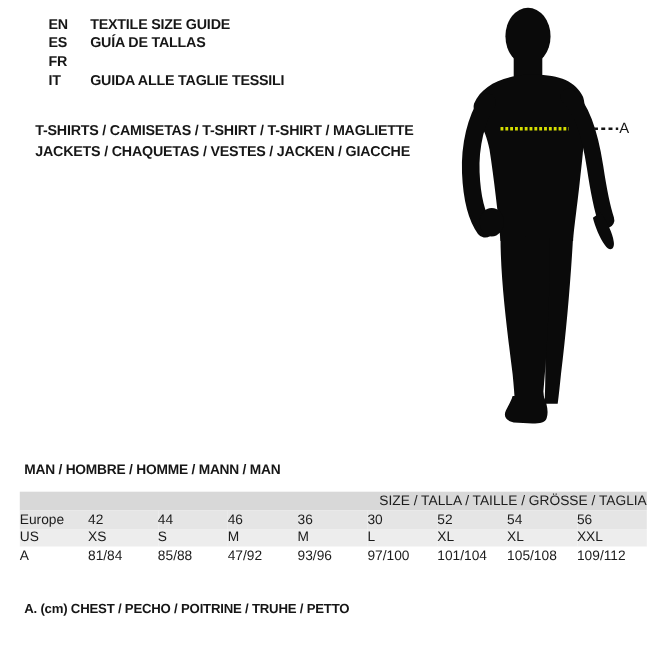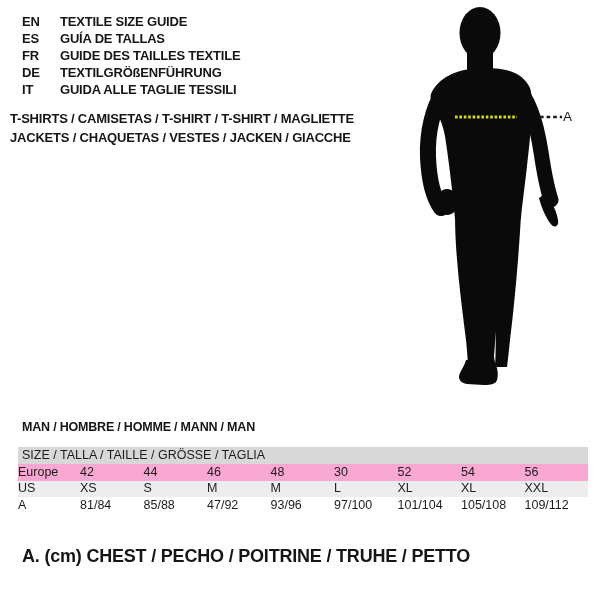--- a/index.html
+++ b/index.html
@@ -2,64 +2,59 @@
 <html><head>
 <meta charset="utf-8">
 <style>
   html,body{margin:0;padding:0;background:#ffffff;}
   #canvas{
     position:relative;width:600px;height:600px;background:#ffffff;
     font-family:"Liberation Sans", sans-serif;color:#161616;overflow:hidden;
   }
   
   .langs{position:absolute;left:22px;top:13px;}
-  .lang-row{display:flex;height:17px;align-items:center;font-weight:700;font-size:13px;letter-spacing:-0.2px;}
+  .lang-row{display:flex;height:17px;align-items:center;font-weight:700;font-size:13px;letter-spacing:-0.2px;margin-left:22px;}
   .lang-code{width:38px;}
   
-  .cats{position:absolute;left:10px;top:110px;font-weight:700;font-size:13px;letter-spacing:-0.2px;line-height:18.5px;}
+  .cats{position:absolute;left:32px;top:110px;font-weight:700;font-size:13px;letter-spacing:-0.2px;line-height:18.5px;}
   
   .figure{position:absolute;left:410px;top:0;width:190px;height:400px;}
   .sil{fill:#0a0a0a;}
   .sil-stroke{stroke:#0a0a0a;fill:none;stroke-linecap:round;}
   .measure-a{position:absolute;left:563px;top:109px;font-size:13.5px;font-weight:400;}
   
   .section-title{position:absolute;left:22px;top:420px;font-weight:700;font-size:12.5px;letter-spacing:-0.2px;}
   
   table.size{position:absolute;left:18px;top:447px;width:570px;border-collapse:collapse;table-layout:fixed;font-size:12.5px;color:#1c1c1c;}
   table.size td,table.size th{padding:0;font-weight:400;vertical-align:middle;line-height:1;}
-  tr.hdr th{background:#d8d8d8;text-align:left;padding:2px 0 2px 4px;height:12px;font-size:12.5px;}
-  tr.r-white td{height:17px;background:#f9a8d4;}
+  tr.hdr th{background:#d8d8d8;text-align:right;padding:2px 0 2px 4px;height:12px;font-size:12.5px;}
+  tr.r-white td{height:17px;background:#e5e5e5;}
   tr.r-band td{height:16px;background:#ededed;}
   tr.r-last td{height:18px;background:#ffffff;}
   td.lbl{text-align:left;padding-left:4px;}
   td.val{text-align:left;}
   
-  .footnote{position:absolute;left:22px;top:546px;font-weight:700;font-size:18px;letter-spacing:-0.2px;}
+  .footnote{position:absolute;left:22px;top:546px;font-weight:700;font-size:12px;letter-spacing:-0.2px;}
 </style>
 </head>
 <body>
 
 <div id="canvas">
 
   <div class="langs">
     <div class="lang-row">
       <span class="lang-code">EN</span>
       <span>TEXTILE SIZE GUIDE</span>
     </div>
     <div class="lang-row">
       <span class="lang-code">ES</span>
       <span>GUÍA DE TALLAS</span>
     </div>
     <div class="lang-row">
       <span class="lang-code">FR</span>
-      <span>GUIDE DES TAILLES TEXTILE</span>
-    </div>
-    <div class="lang-row">
-      <span class="lang-code">DE</span>
-      <span>TEXTILGRÖßENFÜHRUNG</span>
     </div>
     <div class="lang-row">
       <span class="lang-code">IT</span>
       <span>GUIDA ALLE TAGLIE TESSILI</span>
     </div>
   </div>
 
   <div class="cats">
     <div>T-SHIRTS / CAMISETAS / T-SHIRT / T-SHIRT / MAGLIETTE</div>
     <div>JACKETS / CHAQUETAS / VESTES / JACKEN / GIACCHE</div>
@@ -110,21 +105,21 @@
     </colgroup>
     <tbody>
       <tr class="hdr">
         <th colspan="9">SIZE / TALLA / TAILLE / GRÖSSE / TAGLIA</th>
       </tr>
       <tr class="r-white">
         <td class="lbl">Europe</td>
         <td class="val">42</td>
         <td class="val">44</td>
         <td class="val">46</td>
-        <td class="val">48</td>
+        <td class="val">36</td>
         <td class="val">30</td>
         <td class="val">52</td>
         <td class="val">54</td>
         <td class="val">56</td>
       </tr>
       <tr class="r-band">
         <td class="lbl">US</td>
         <td class="val">XS</td>
         <td class="val">S</td>
         <td class="val">M</td>

